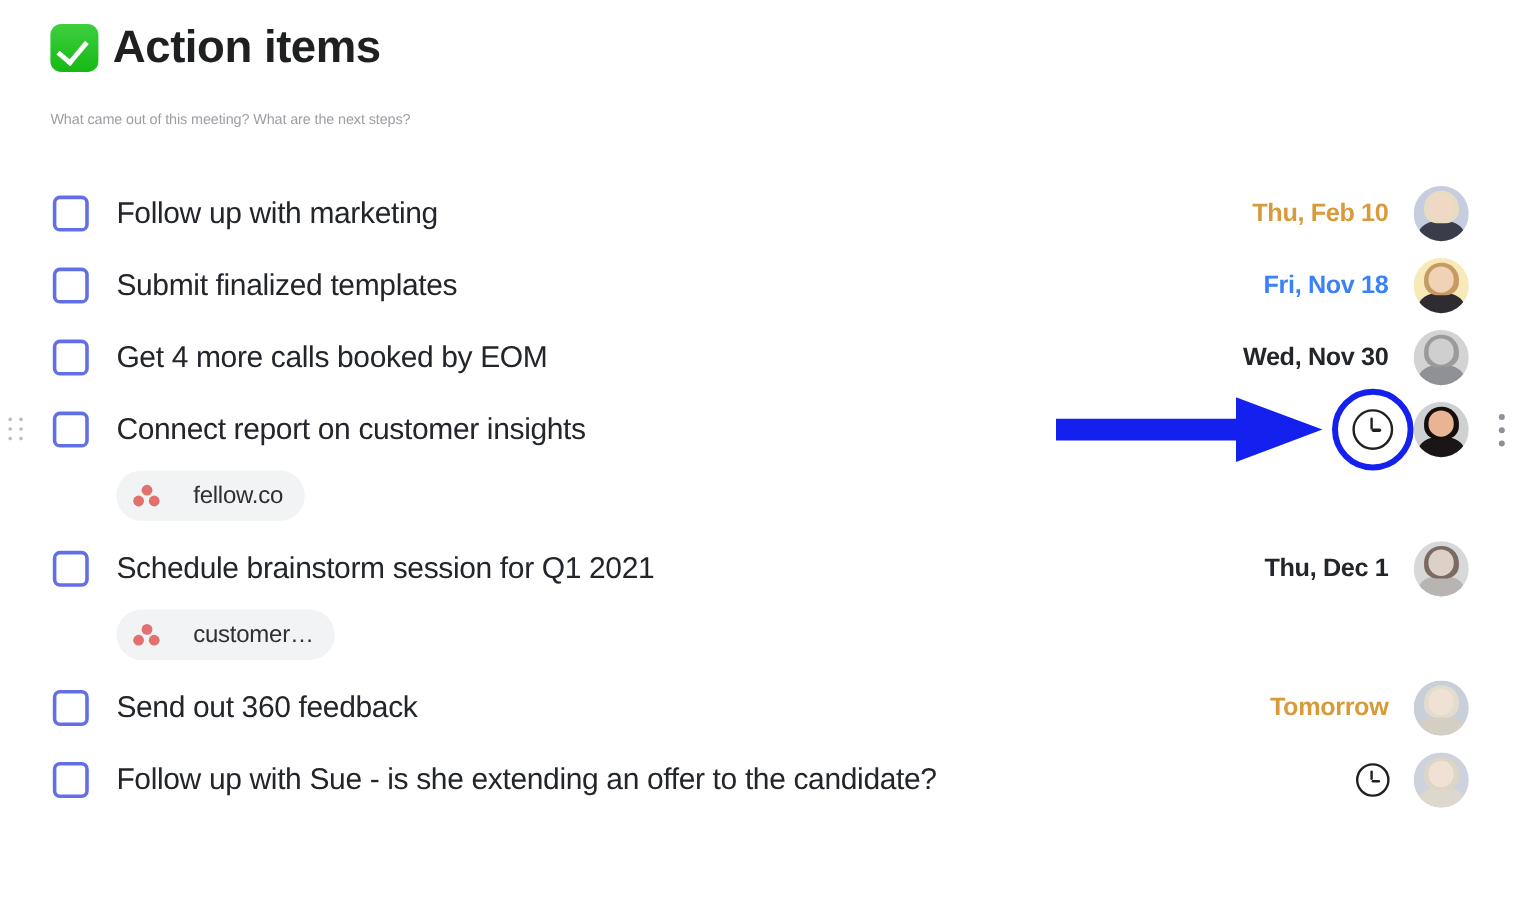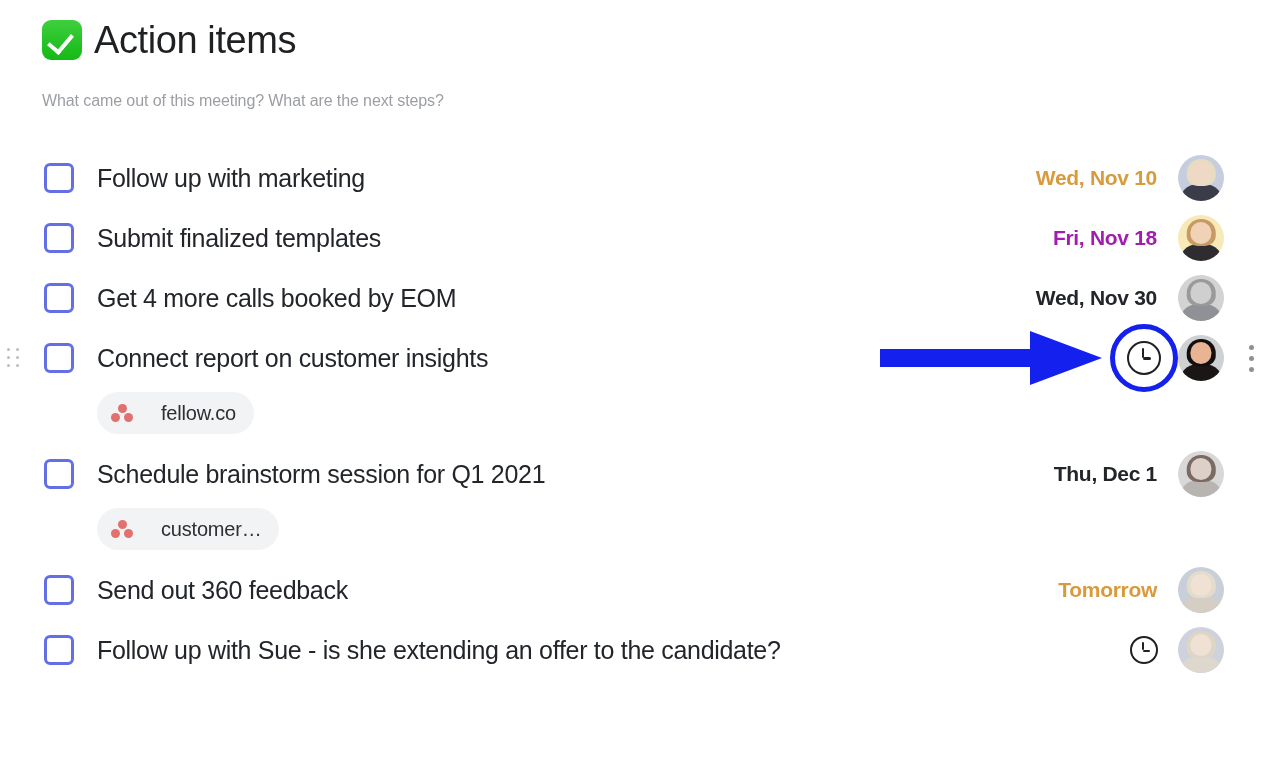--- a/index.html
+++ b/index.html
@@ -18,26 +18,26 @@
     background: linear-gradient(#3ecf3e, #15b915);
     position: relative; flex: 0 0 auto;
   }
   .check-emoji::after {
     content: ""; position: absolute; left: 11px; top: 9px;
     width: 11px; height: 20px;
     border: 4px solid #fff; border-top: 0; border-left: 0;
     transform: rotate(40deg);
   }
   .page-title {
-    font-size: 38px; font-weight: normal; color: #1e2022; letter-spacing: -0.4px;
+    font-size: 38px; font-weight: bold; color: #1e2022; letter-spacing: -0.4px;
     line-height: 44px;
   }
   .subtitle {
     position: absolute; left: 42px; top: 92px;
-    font-size: 16px; color: #9b9ea3; letter-spacing: -0.1px;
+    font-size: 12px; color: #9b9ea3; letter-spacing: -0.1px;
   }
 
   
   .list { position: absolute; left: 0; top: 148px; width: 1266px; }
   .item-row { position: relative; height: 60px; display: flex; align-items: center; padding-left: 15px; }
 
   .drag-handle {
     position: absolute; left: 6px; top: 50%; transform: translateY(-50%);
     width: 14px; height: 20px; display: grid;
     grid-template-columns: repeat(2, 4px); grid-template-rows: repeat(3, 4px);
@@ -136,33 +136,33 @@
   <div class="header">
     <div class="check-emoji"></div>
     <div class="page-title">Action items</div>
   </div>
   <div class="subtitle">What came out of this meeting? What are the next steps?</div>
 
   <div class="list" id="list">
       <div class="item-row">
         <div class="checkbox" style="border-color: rgb(99, 112, 229);"></div>
         <div class="item-title">Follow up with marketing</div>
-        <div class="due-date warn" style="color: rgb(217, 154, 60);">Wed, Nov 10</div>
+        <div class="due-date warn" style="color: rgb(217, 154, 60);">Thu, Feb 10</div>
         <div class="avatar">
           <div class="face" style="background: rgb(197, 205, 223);">
             <div class="body" style="background: rgb(58, 60, 73);"></div>
             <div class="hair" style="background: rgb(232, 220, 192);"></div>
             <div class="head" style="background: rgb(239, 217, 198);"></div>
           </div>
         </div>
       </div>
       <div class="item-row">
         <div class="checkbox" style="border-color: rgb(99, 112, 229);"></div>
         <div class="item-title">Submit finalized templates</div>
-        <div class="due-date" style="color: #a21caf;">Fri, Nov 18</div>
+        <div class="due-date" style="color: #3b82f6;">Fri, Nov 18</div>
         <div class="avatar">
           <div class="face" style="background: rgb(247, 233, 184);">
             <div class="body" style="background: rgb(46, 44, 48);"></div>
             <div class="hair" style="background: rgb(199, 154, 99);"></div>
             <div class="head" style="background: rgb(240, 210, 182);"></div>
           </div>
         </div>
       </div>
       <div class="item-row">
         <div class="checkbox" style="border-color: rgb(99, 112, 229);"></div>

